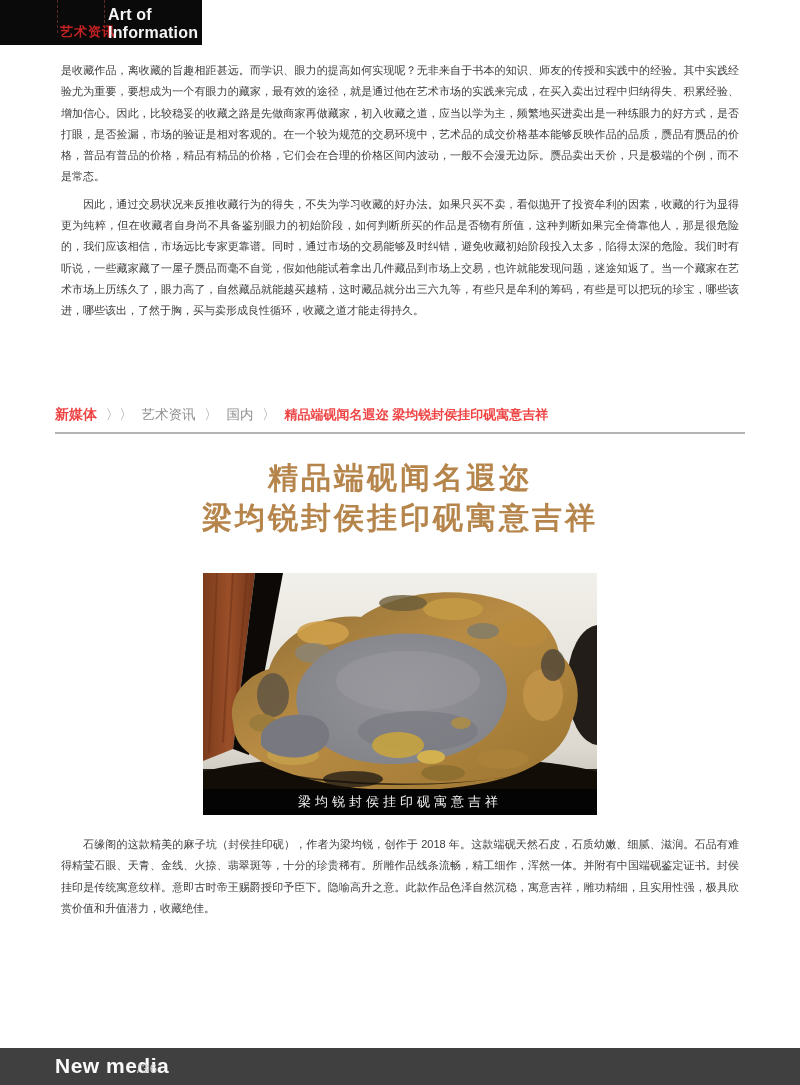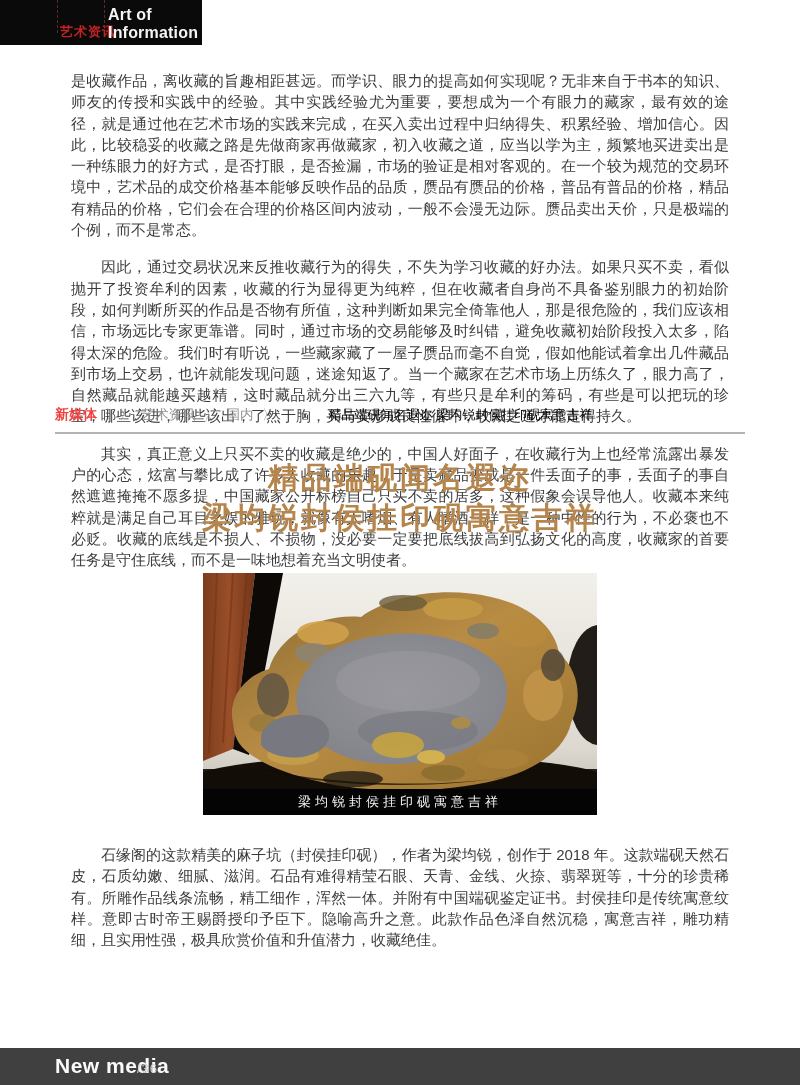--- a/index.html
+++ b/index.html
@@ -16,34 +16,34 @@
   .hdr .dash.d2{left:104px;}
   .hdr-zh{
     position:absolute;left:60px;bottom:4px;color:#c32222;font-size:13px;font-weight:bold;letter-spacing:1px;
   }
   .hdr-en{
     position:absolute;left:108px;bottom:3px;color:#f5f5f5;font-size:16px;font-weight:bold;letter-spacing:0.2px;
   }
   
   .copy{position:absolute;left:55px;width:690px;color:#3c3c3c;}
   .copy p{
-    margin:16px;font-size:15px;line-height:21.3px;text-align:justify;text-indent:2em;
+    margin:6px;font-size:11px;line-height:21.3px;text-align:justify;text-indent:2em;
   }
   .copy p.noindent{text-indent:0;}
   .copy-top{top:54px;}
   .copy-bottom{top:828px;}
   
   .crumbs{
     position:absolute;left:55px;top:406px;width:690px;font-size:13.5px;color:#8f8f8f;
     white-space:nowrap;
   }
   .crumbs .root{color:#ef4444;font-weight:bold;font-size:14px;}
   .crumbs .sep{color:#9a9a9a;margin:0 5px;}
   .crumbs .mid{color:#8f8f8f;}
-  .crumbs .cur{color:#000000;font-weight:normal;font-size:13px;margin-left:44px;}
+  .crumbs .cur{color:#ef4444;font-weight:bold;font-size:13px;}
   .crumb-rule{
     position:absolute;left:55px;top:432px;width:690px;height:2px;background:#b3b3b3;
   }
   
   .title{
     position:absolute;left:0;top:458px;width:800px;text-align:center;
     color:#b6854b;font-weight:bold;font-size:30px;line-height:40px;letter-spacing:3px;
   }
   
   .photo{
@@ -73,21 +73,20 @@
   <div class="hdr">
     <div class="dash d1"></div>
     <div class="dash d2"></div>
     <span class="hdr-zh">艺术资讯</span>
     <span class="hdr-en">Art of Information</span>
   </div>
 
   <div class="copy copy-top">
     <p class="noindent">是收藏作品，离收藏的旨趣相距甚远。而学识、眼力的提高如何实现呢？无非来自于书本的知识、师友的传授和实践中的经验。其中实践经验尤为重要，要想成为一个有眼力的藏家，最有效的途径，就是通过他在艺术市场的实践来完成，在买入卖出过程中归纳得失、积累经验、增加信心。因此，比较稳妥的收藏之路是先做商家再做藏家，初入收藏之道，应当以学为主，频繁地买进卖出是一种练眼力的好方式，是否打眼，是否捡漏，市场的验证是相对客观的。在一个较为规范的交易环境中，艺术品的成交价格基本能够反映作品的品质，赝品有赝品的价格，普品有普品的价格，精品有精品的价格，它们会在合理的价格区间内波动，一般不会漫无边际。赝品卖出天价，只是极端的个例，而不是常态。</p>
     <p>因此，通过交易状况来反推收藏行为的得失，不失为学习收藏的好办法。如果只买不卖，看似抛开了投资牟利的因素，收藏的行为显得更为纯粹，但在收藏者自身尚不具备鉴别眼力的初始阶段，如何判断所买的作品是否物有所值，这种判断如果完全倚靠他人，那是很危险的，我们应该相信，市场远比专家更靠谱。同时，通过市场的交易能够及时纠错，避免收藏初始阶段投入太多，陷得太深的危险。我们时有听说，一些藏家藏了一屋子赝品而毫不自觉，假如他能试着拿出几件藏品到市场上交易，也许就能发现问题，迷途知返了。当一个藏家在艺术市场上历练久了，眼力高了，自然藏品就能越买越精，这时藏品就分出三六九等，有些只是牟利的筹码，有些是可以把玩的珍宝，哪些该进，哪些该出，了然于胸，买与卖形成良性循环，收藏之道才能走得持久。</p>
-    <p>其实，真正意义上只买不卖的收藏是绝少的，中国人好面子，在收藏行为上也经常流露出暴发户的心态，炫富与攀比成了许多人收藏的乐趣，于是卖藏品变成是一件丢面子的事，丢面子的事自然遮遮掩掩不愿多提，中国藏家公开标榜自己只买不卖的居多，这种假象会误导他人。收藏本来纯粹就是满足自己耳目之娱的雅玩，就像有人嗜烟、有人嗜酒一样，是一种中性的行为，不必褒也不必贬。收藏的底线是不损人、不损物，没必要一定要把底线拔高到弘扬文化的高度，收藏家的首要任务是守住底线，而不是一味地想着充当文明使者。</p>
   </div>
 
   <div class="crumbs">
     <span class="root">新媒体</span>
     <span class="sep">〉〉</span>
     <span class="mid">艺术资讯</span>
     <span class="sep">〉</span>
     <span class="mid">国内</span>
     <span class="sep">〉</span>
     <span class="cur">精品端砚闻名遐迩 梁均锐封侯挂印砚寓意吉祥</span>

